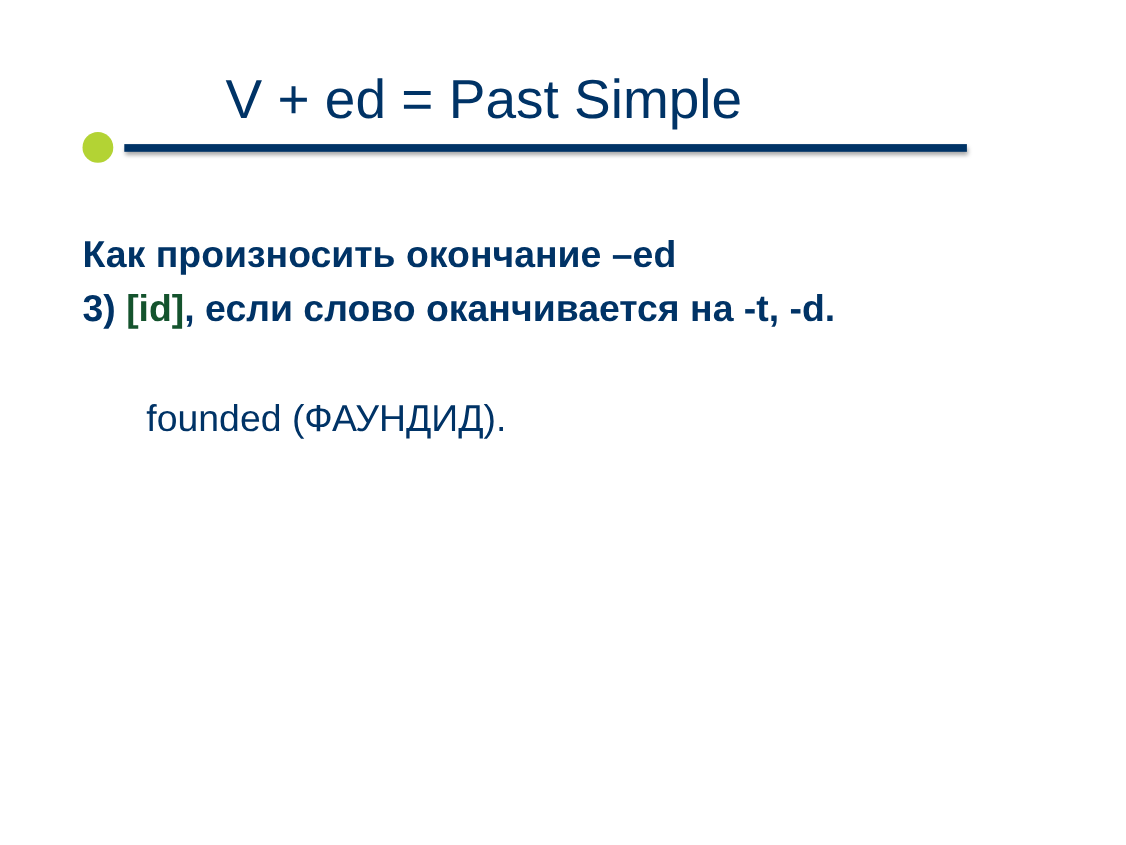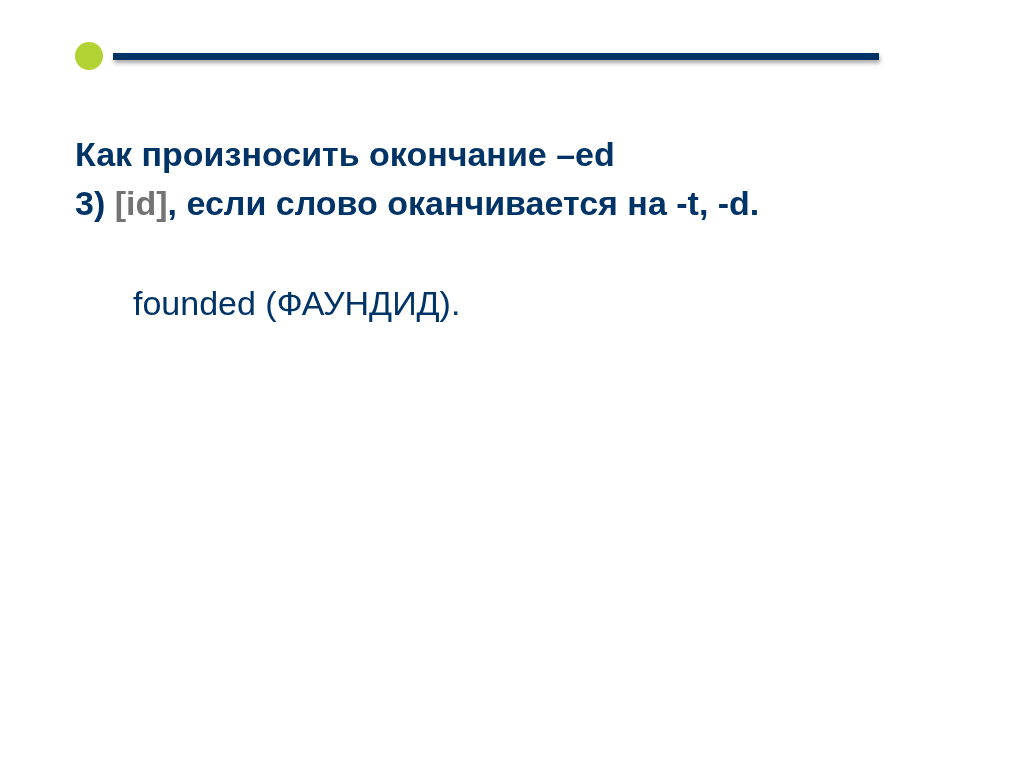--- a/index.html
+++ b/index.html
@@ -62,39 +62,40 @@
       padding-left: 0px;
       padding-top: 20px;
     }
     .line {
       font-size: 34px;
       line-height: 1.45;
       color: #003366;
       font-weight: bold;
     }
     .red {
-      color: #737373;
+      color: #14532d;
     }
     .spacer {
       height: 50px;
     }
     .example {
       font-size: 34px;
       line-height: 1.45;
       color: #003366;
     }
     .example-indent {
       padding-left: 58px;
     }
   </style>
 </head>
 <body>
 
 <div class="slide">
   <div class="title-area">
+    <h1 class="title">V + ed = Past Simple</h1>
     <div class="underline-wrap">
       <div class="bullet-dot"></div>
       <div class="underline-bar"></div>
     </div>
   </div>
 
   <div class="content">
     <p class="line">Как произносить окончание –ed</p>
     <p class="line">
       <span>3) </span><span class="red">[id]</span><span>, если слово оканчивается на -t, -d.</span>

